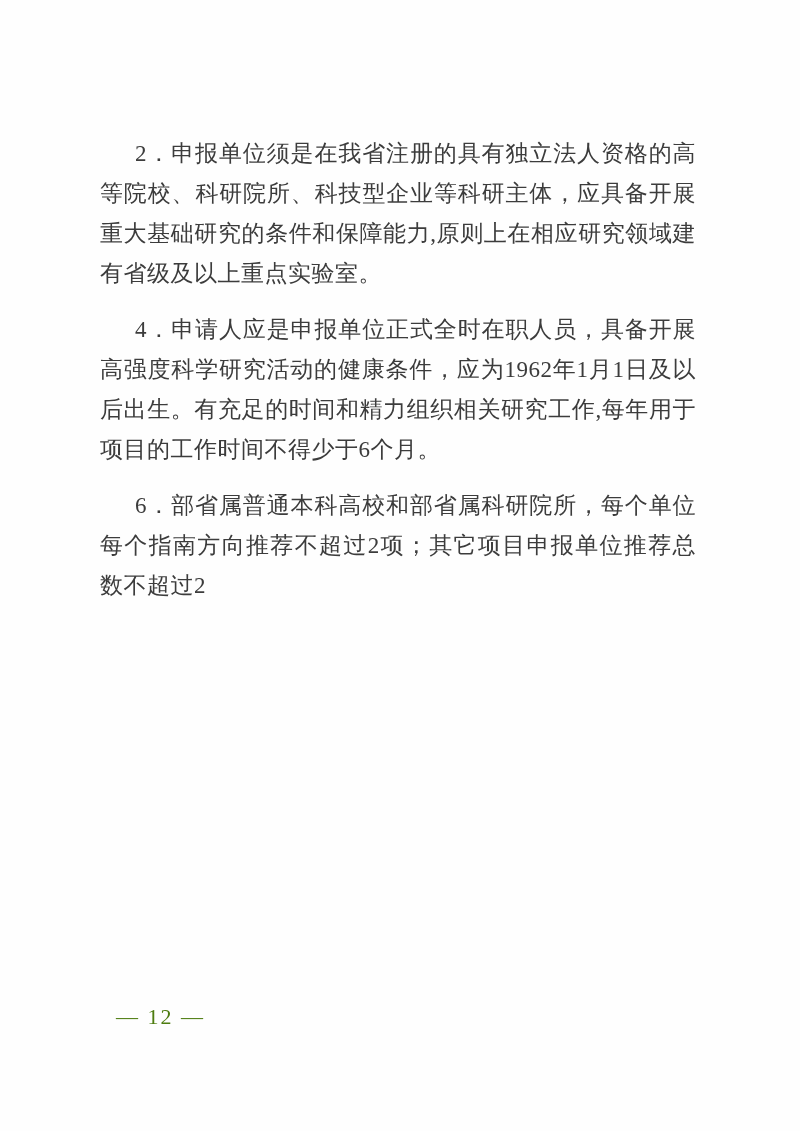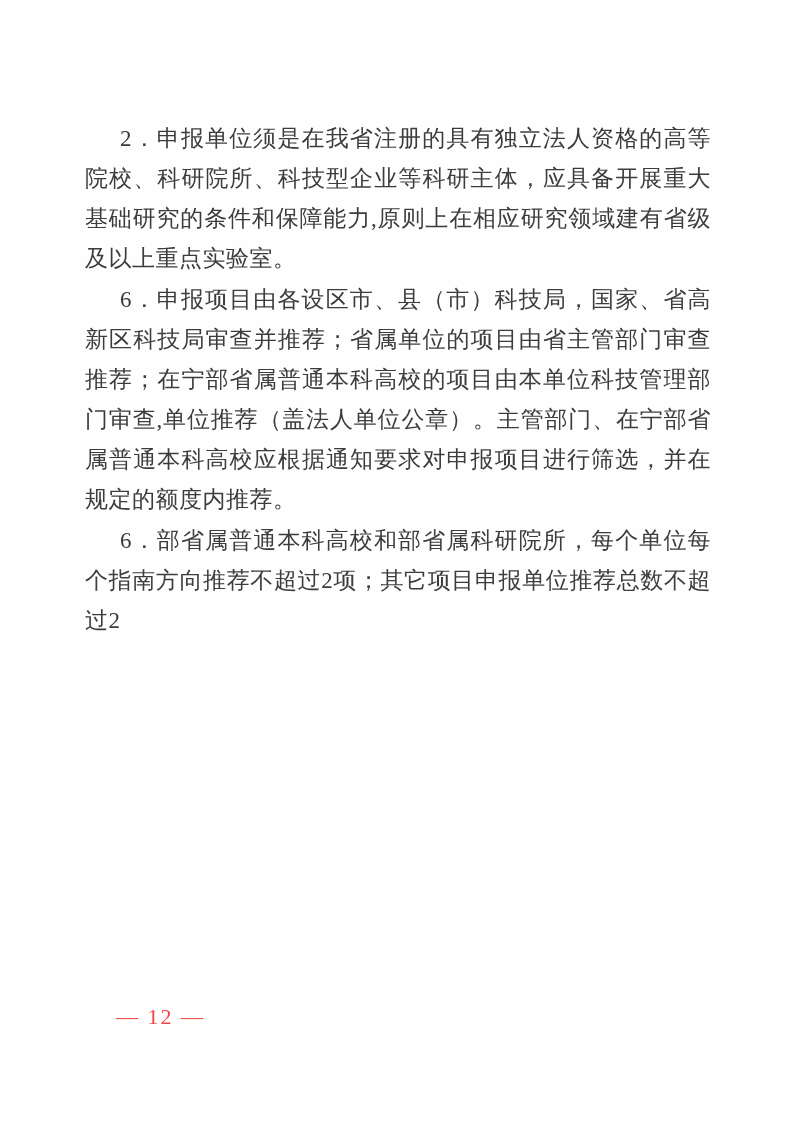--- a/index.html
+++ b/index.html
@@ -27,41 +27,41 @@
     left: 84px;
     top: 118px;
     width: 628px;
     color: #3c3c3c;
     font-size: 23px;
     line-height: 40px;
     text-align: justify;
     text-justify: inter-ideograph;
   }
   .text-block p {
-    margin: 1px;
+    margin: 16px;
     padding: 0;
     text-indent: 35px;
     letter-spacing: 0.5px;
   }
   .page-footer {
     position: absolute;
     left: 116px;
     top: 1002px;
-    color: #ef4444;
+    color: #4d7c0f;
     font-size: 22px;
     line-height: 30px;
     letter-spacing: 2px;
   }
 </style>
 </head>
 <body>
 
 <div class="page">
 
   <div class="text-block">
     <p>2．申报单位须是在我省注册的具有独立法人资格的高等院校、科研院所、科技型企业等科研主体，应具备开展重大基础研究的条件和保障能力,原则上在相应研究领域建有省级及以上重点实验室。</p>
-    <p>6．申报项目由各设区市、县（市）科技局，国家、省高新区科技局审查并推荐；省属单位的项目由省主管部门审查推荐；在宁部省属普通本科高校的项目由本单位科技管理部门审查,单位推荐（盖法人单位公章）。主管部门、在宁部省属普通本科高校应根据通知要求对申报项目进行筛选，并在规定的额度内推荐。</p>
+    <p>4．申请人应是申报单位正式全时在职人员，具备开展高强度科学研究活动的健康条件，应为1962年1月1日及以后出生。有充足的时间和精力组织相关研究工作,每年用于项目的工作时间不得少于6个月。</p>
     <p>6．部省属普通本科高校和部省属科研院所，每个单位每个指南方向推荐不超过2项；其它项目申报单位推荐总数不超过2</p>
   </div>
 
   <div class="page-footer">— 12 —</div>
 
 </div>
 
 </body></html>

